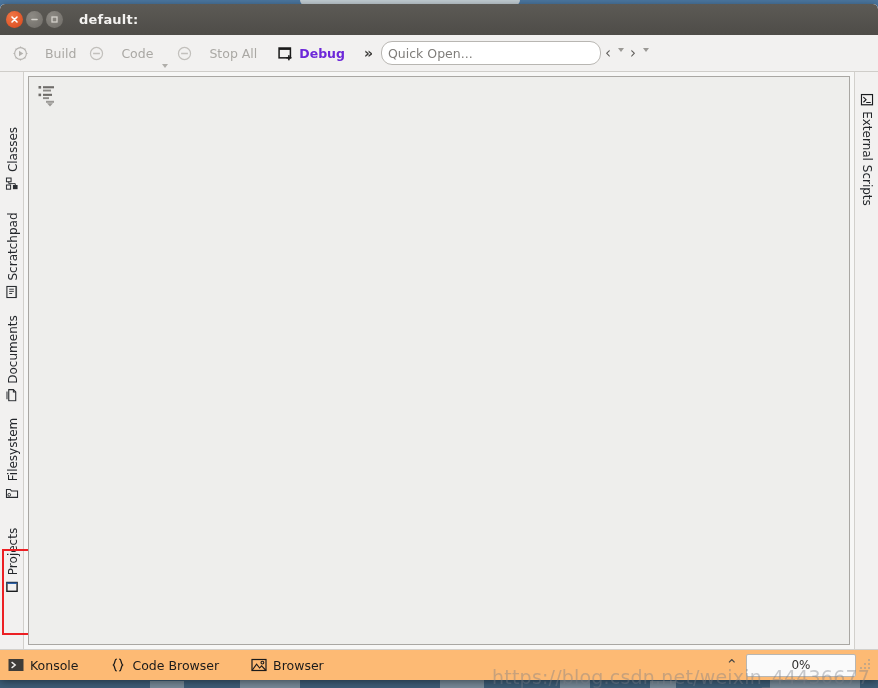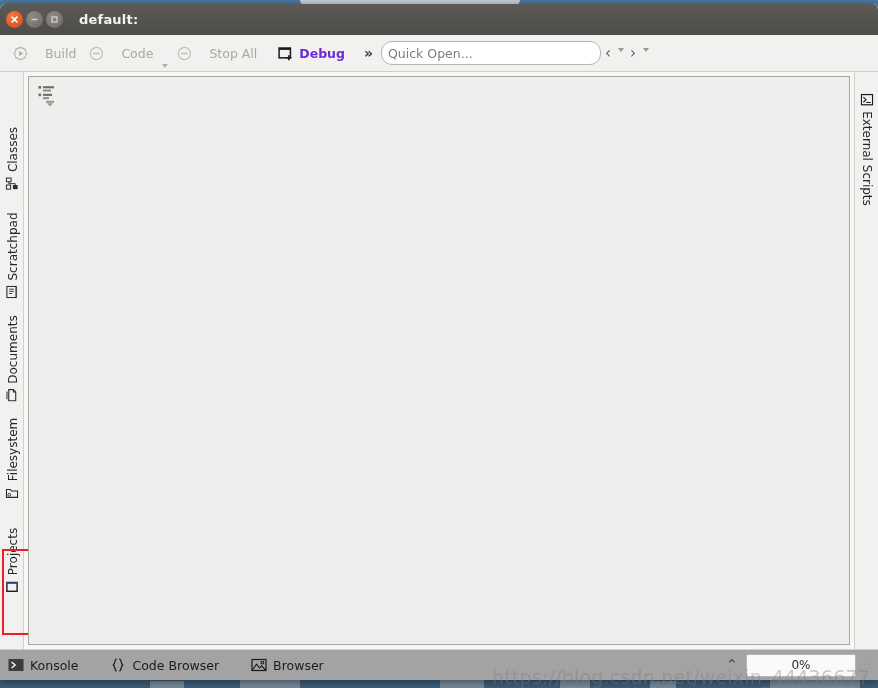--- a/index.html
+++ b/index.html
@@ -158,21 +158,21 @@
     position: relative;
   }
   #outline-mini {
     position: absolute; left: 9px; top: 7px;
     width: 26px; height: 24px;
   }
 
   
   #statusbar {
     height: 30px; flex: 0 0 30px;
-    background: #a3a3a3;
+    background: #fdba74;
     border-top: 1px solid #d2d0cc;
     display: flex; align-items: center;
     padding: 0 6px;
     position: relative;
   }
   .sb-btn {
     display: flex; align-items: center; gap: 6px;
     font-size: 12.5px; color: #1b1b1b;
     padding: 2px 8px 2px 2px;
     white-space: nowrap;

